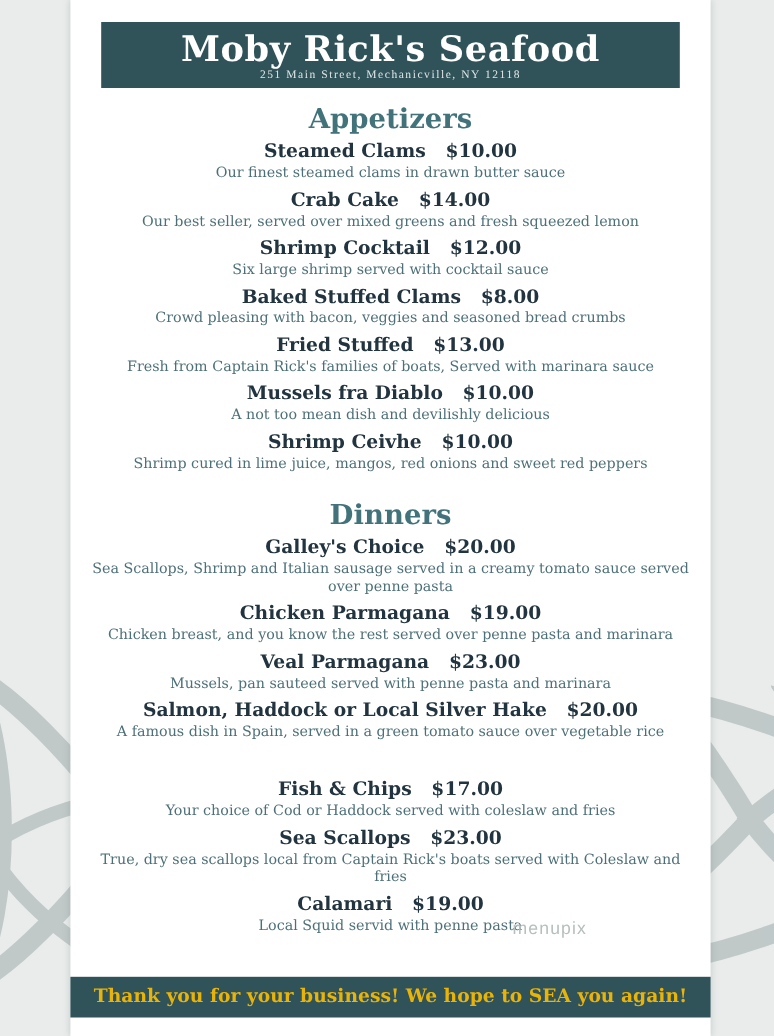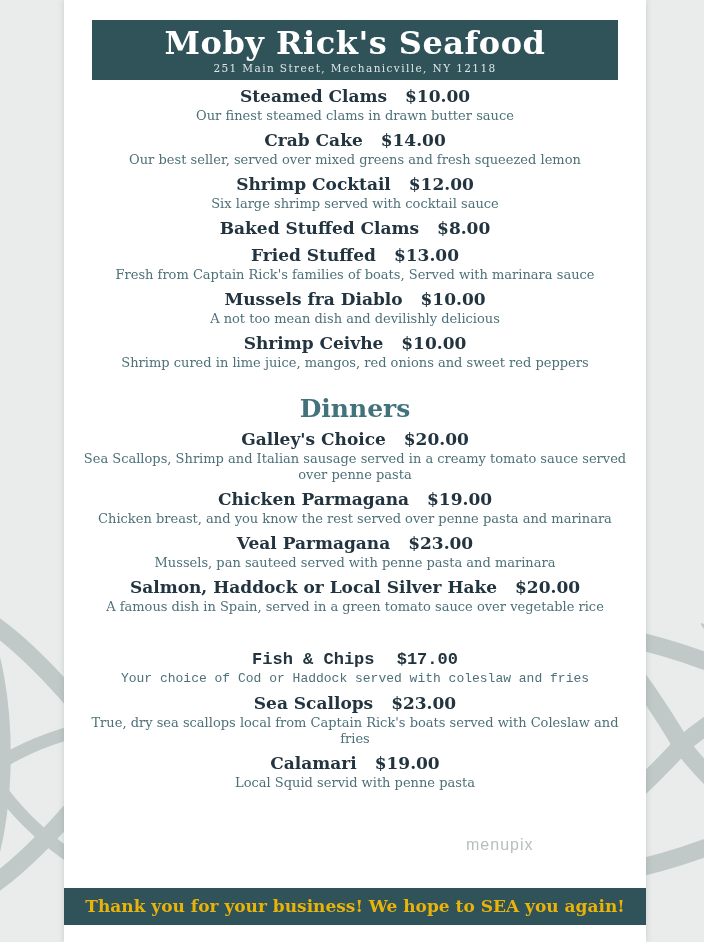--- a/index.html
+++ b/index.html
@@ -15,33 +15,33 @@
   
   .panel{
     position:absolute;left:64px;top:0;width:582px;height:942px;
     background:#ffffff;z-index:1;box-shadow:0 0 6px rgba(90,105,105,.25);
   }
   .band{
     margin:20px 28px 0;height:60px;background:#30535a;color:#ffffff;
     display:flex;flex-direction:column;align-items:center;justify-content:center;
   }
   .restaurant-name{font-size:32px;font-weight:bold;line-height:34px;letter-spacing:.5px;}
-  .restaurant-address{font-size:10.5px;letter-spacing:1.4px;color:#dfe7e7;margin-top:2px;}
+  .restaurant-address{font-size:10.5px;letter-spacing:1.4px;color:#dfe7e7;margin-top:2px;font-family:Liberation Serif, serif;}
   .section-heading{
     text-align:center;color:#42737b;font-weight:bold;font-size:25px;line-height:28px;
   }
   .heading-appetizers{margin-top:14px;}
   .heading-dinners{margin-top:24px;}
   .item{margin-top:6px;text-align:center;}
   .item-line{font-weight:bold;color:#22343f;font-size:17px;line-height:21px;}
   .item-price{margin-left:12px;}
   .item-desc{
     color:#4d7078;font-size:13px;line-height:16px;margin:1px auto 0;max-width:545px;
   }
-  .gap-before{margin-top:34px;font-family:Liberation Mono, monospace;}
+  .gap-before{margin-top:34px;}
   .footer-band{
     position:absolute;left:0;right:0;bottom:17px;height:37px;background:#30535a;
     color:#eab308;font-weight:bold;font-size:17px;text-align:center;line-height:37px;
   }
   .watermark{
     position:absolute;left:402px;top:836px;z-index:2;
     font-family:"Liberation Sans","DejaVu Sans",sans-serif;
     font-size:16px;color:#b6bfbe;letter-spacing:1px;
   }
 </style>
@@ -100,20 +100,21 @@
     </g>
 </svg>
 
 <div class="panel">
 
   <div class="band">
     <div class="restaurant-name">Moby Rick's Seafood</div>
     <div class="restaurant-address">251 Main Street, Mechanicville, NY 12118</div>
   </div>
 
+  <div class="section-heading heading-appetizers">Appetizers</div>
 
   <div class="item">
     <div class="item-line">
       <span class="item-name">Steamed Clams</span>
       <span class="item-price">$10.00</span>
     </div>
     <div class="item-desc">Our finest steamed clams in drawn butter sauce</div>
   </div>
 
   <div class="item">
@@ -130,20 +131,21 @@
       <span class="item-price">$12.00</span>
     </div>
     <div class="item-desc">Six large shrimp served with cocktail sauce</div>
   </div>
 
   <div class="item">
     <div class="item-line">
       <span class="item-name">Baked Stuffed Clams</span>
       <span class="item-price">$8.00</span>
     </div>
+    <div class="item-desc">Crowd pleasing with bacon, veggies and seasoned bread crumbs</div>
   </div>
 
   <div class="item">
     <div class="item-line">
       <span class="item-name">Fried Stuffed</span>
       <span class="item-price">$13.00</span>
     </div>
     <div class="item-desc">Fresh from Captain Rick's families of boats, Served with marinara sauce</div>
   </div>
 

